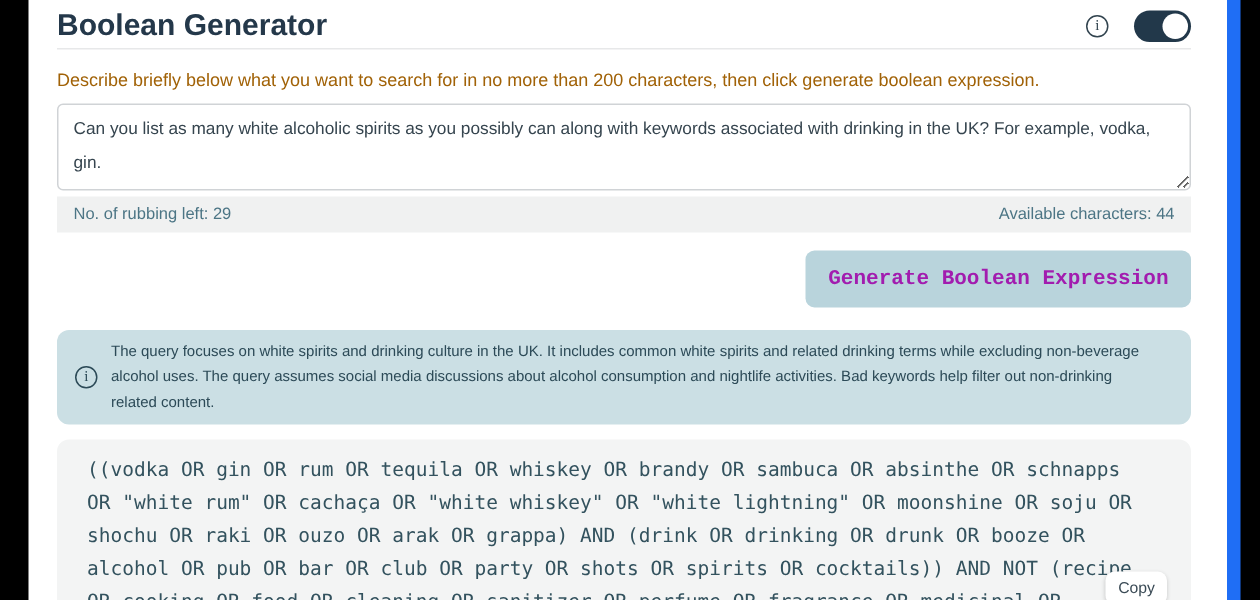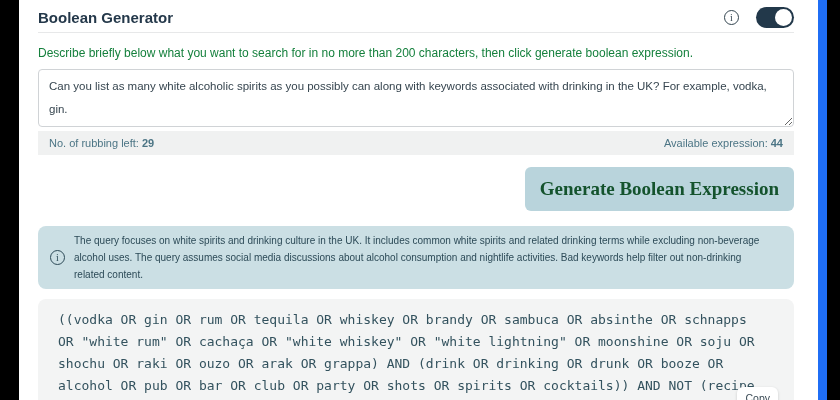--- a/index.html
+++ b/index.html
@@ -12,57 +12,57 @@
   .app {
     position:absolute; left:19px; top:0; width:799px; height:400px;
     background:#fff; padding:0 24px 0 19px; overflow:hidden;
   }
   .highlight-bar {
     position:absolute; right:13px; top:0; width:9px; height:400px;
     background:#1f6ef5;
   }
   
   .topbar { height:33px; display:flex; align-items:center; border-bottom:1px solid #e7e8e9; padding-top:2px; }
-  .title { font-size:15px; font-weight:700; color:#24384a; flex:1; }
+  .title { font-size:20px; font-weight:700; color:#24384a; flex:1; }
   .circle-i {
     width:15px; height:15px; border:1.3px solid #32444f; border-radius:50%;
     display:inline-flex; align-items:center; justify-content:center;
     font-size:10px; color:#32444f; font-family:"Liberation Serif", serif;
     flex:0 0 auto;
   }
   .toggle {
     width:38px; height:21px; background:#22384a; border-radius:11px;
     margin-left:17px; position:relative; cursor:pointer; flex:0 0 auto;
   }
   .toggle .knob {
     position:absolute; right:2px; top:2px; width:17px; height:17px;
     background:#fff; border-radius:50%;
   }
   
-  .instructions { margin-top:13px; font-size:12px; color:#15803d; }
+  .instructions { margin-top:13px; font-size:12px; color:#a16207; }
   
   .query-textarea {
     display:block; margin-top:9px; width:100%; height:58px;
     border:1px solid #d0d3d6; border-radius:4px;
     padding:5px 10px; font-family:"Liberation Sans", sans-serif;
     font-size:11.5px; line-height:23px; color:#36454f;
     resize:both; outline:none; background:#fff;
   }
   
   .stats {
     margin-top:4px; background:#f0f1f1; height:24px;
     display:flex; align-items:center; justify-content:space-between;
     padding:0 11px; font-size:11px; color:#4c7585;
   }
-  .stats b { font-weight:700; }
+  .stats b { font-weight:400; }
   
   .btn-row { margin-top:12px; display:flex; justify-content:flex-end; }
   .generate-btn {
-    background:#b9d4dc; color:#14532d; border:none; border-radius:6px;
-    font-family:Liberation Serif, serif; font-weight:700; font-size:19px;
+    background:#b9d4dc; color:#a21caf; border:none; border-radius:6px;
+    font-family:Liberation Mono, monospace; font-weight:700; font-size:14px;
     padding:11px 15px; cursor:default;
   }
   
   .note {
     margin-top:15px; background:#cbdfe4; border-radius:8px;
     display:flex; align-items:center; gap:9px;
     padding:6px 18px 6px 12px; min-height:62px;
   }
   .note .circle-i { border-color:#2c4a57; color:#2c4a57; }
   .note-text { font-size:10px; line-height:17px; color:#2c4a57; max-width:700px; }
@@ -95,21 +95,21 @@
       <span class="knob"></span>
     </div>
   </div>
 
   <div class="instructions">Describe briefly below what you want to search for in no more than 200 characters, then click generate boolean expression.</div>
 
   <textarea class="query-textarea" spellcheck="false" style="">Can you list as many white alcoholic spirits as you possibly can along with keywords associated with drinking in the UK? For example, vodka, gin.</textarea>
 
   <div class="stats">
     <span><span>No. of rubbing left: </span><b>29</b></span>
-    <span><span>Available expression: </span><b>44</b></span>
+    <span><span>Available characters: </span><b>44</b></span>
   </div>
 
   <div class="btn-row">
     <button class="generate-btn">Generate Boolean Expression</button>
   </div>
 
   <div class="note">
     <span class="circle-i">i</span>
     <div class="note-text">The query focuses on white spirits and drinking culture in the UK. It includes common white spirits and related drinking terms while excluding non-beverage alcohol uses. The query assumes social media discussions about alcohol consumption and nightlife activities. Bad keywords help filter out non-drinking related content.</div>
   </div>

